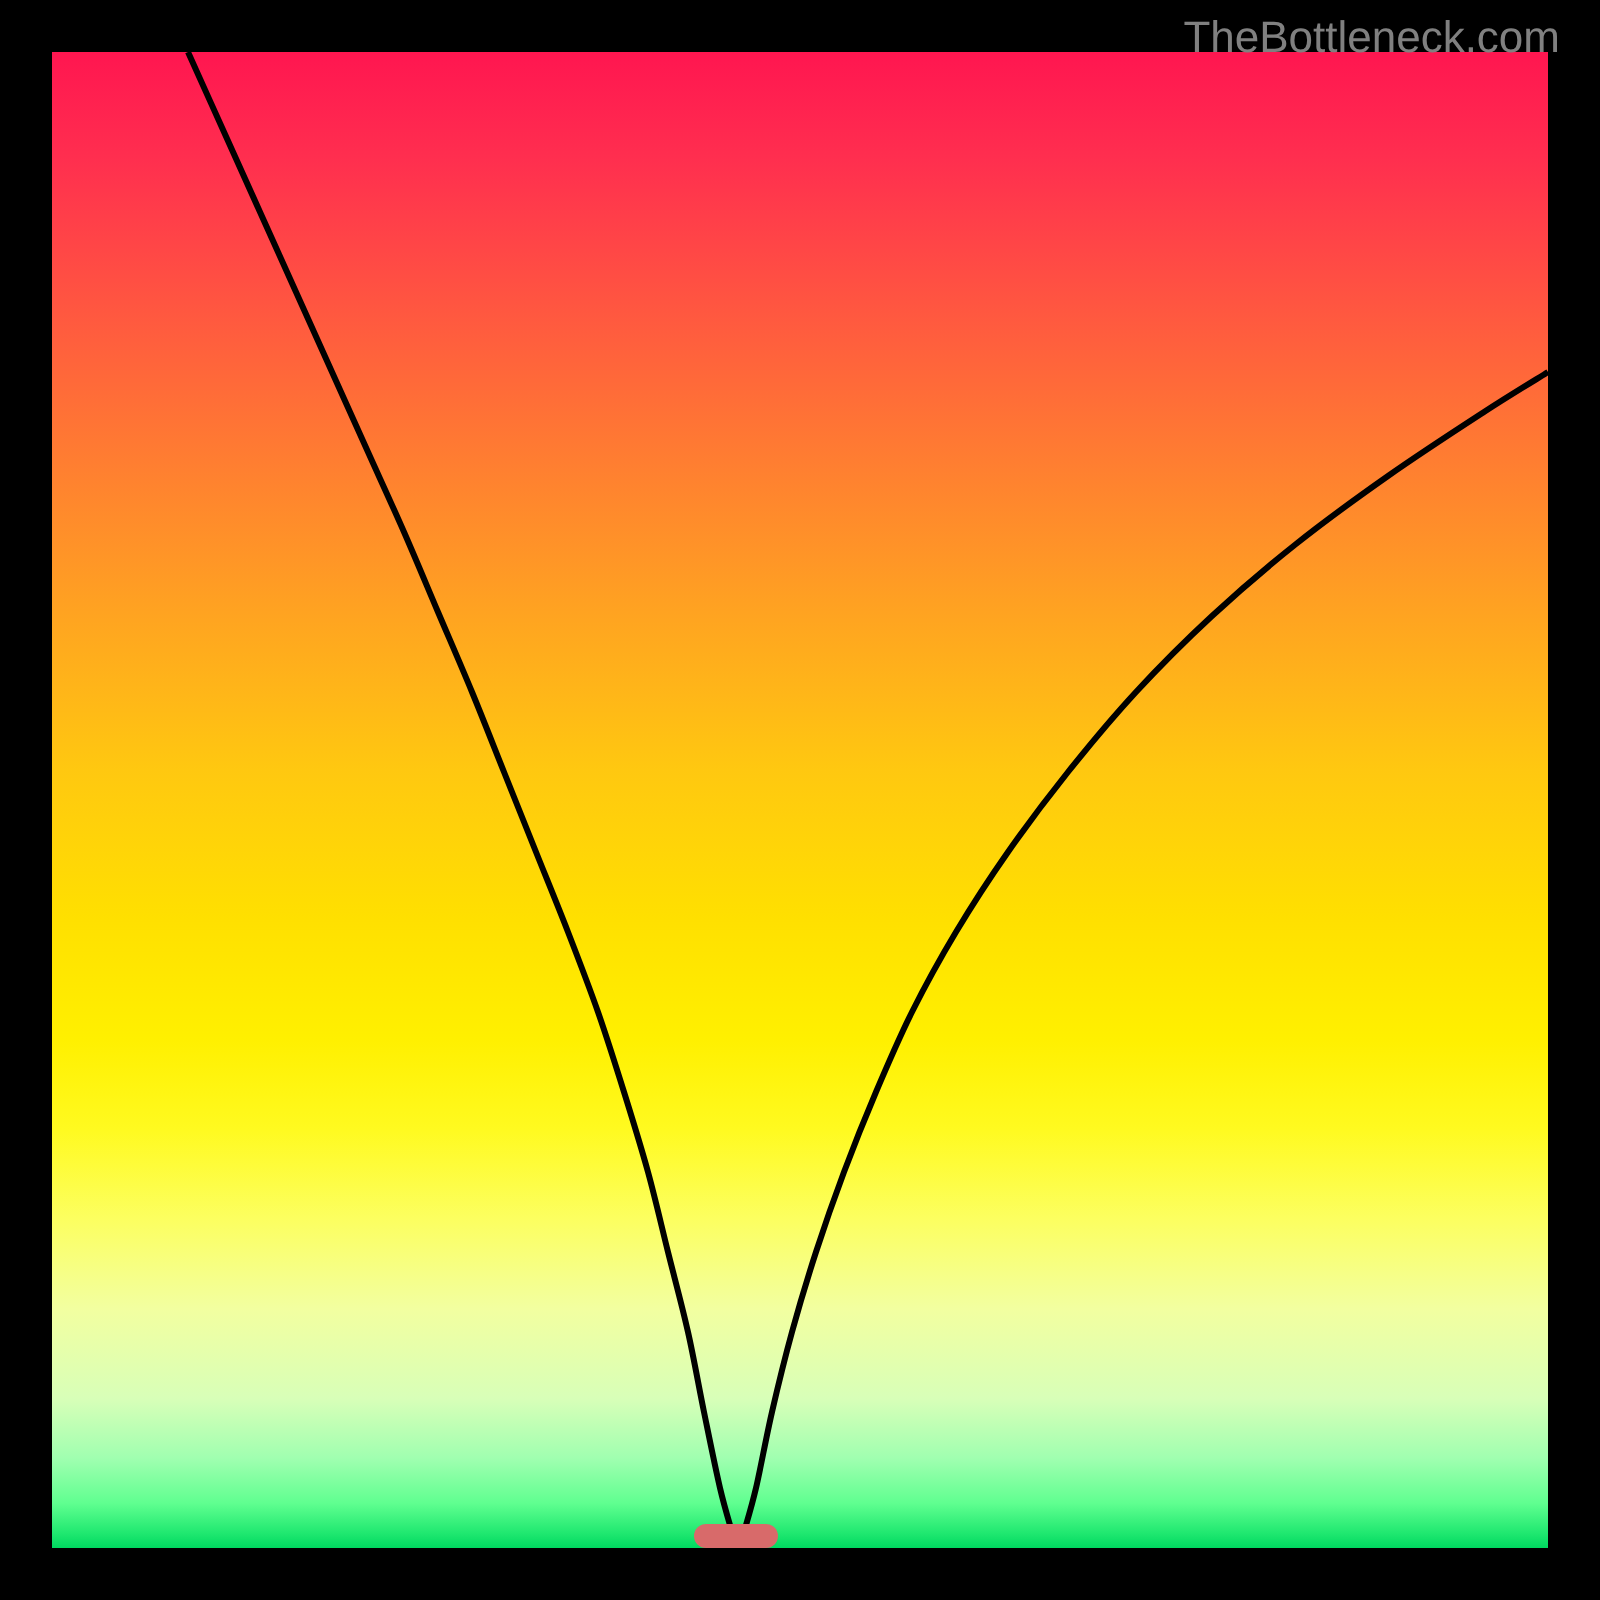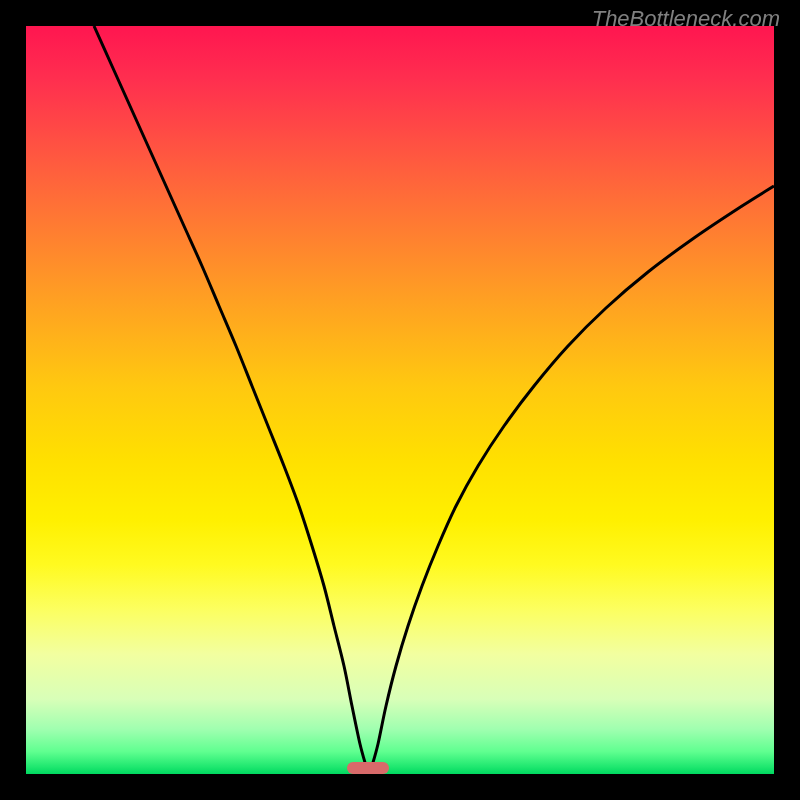--- a/index.html
+++ b/index.html
@@ -12,21 +12,20 @@
     font-family: Arial, sans-serif;
   }
   .watermark {
     position: absolute;
     top: 6px;
     right: 20px;
     color: #808080;
     font-size: 22px;
     font-weight: 500;
     z-index: 10;
-    font-style: italic;
   }
   .plot-area {
     position: absolute;
     left: 26px;
     top: 26px;
     width: 748px;
     height: 748px;
   }
   .gradient-bg {
     position: absolute;

